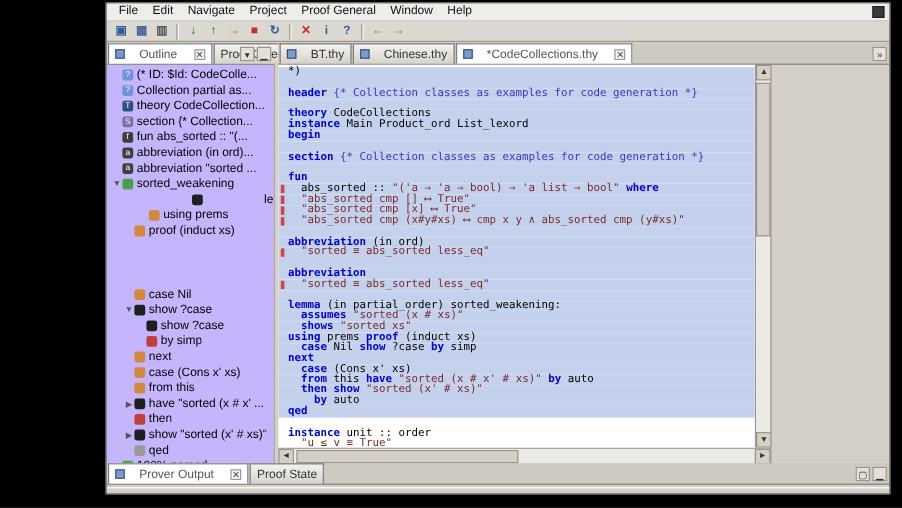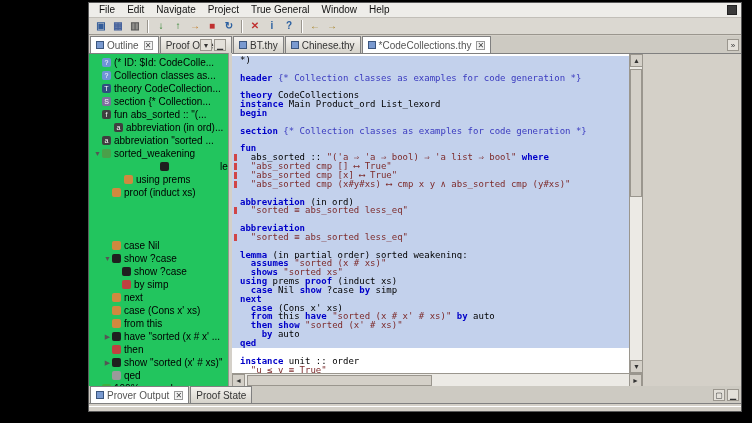--- a/index.html
+++ b/index.html
@@ -28,34 +28,34 @@
 
   
   .main { position:absolute; left:0; top:33px; width:652px; height:350px; display:flex; }
   .left-panel { width:140px; display:flex; flex-direction:column; border-right:1px solid #9a968e; }
   .sash { width:3px; background:#d4d0c8; cursor:col-resize; }
   .editor-panel { flex:1; display:flex; flex-direction:column; min-width:0; }
 
   
   .tabrow { height:18px; background:#cdcac2; border-bottom:1px solid #808080;
             display:flex; align-items:flex-end; padding-left:1px; position:relative; }
-  .tab { height:17px; padding:0 5px; display:flex; align-items:center; gap:3px;
+  .tab { height:17px; padding:0 5px; display:flex; align-items:center; gap:12px;
          border:1px solid #808080; border-bottom:none; margin-right:1px;
          background:linear-gradient(#f4f2ee,#d6d3cb); font-size:10px; color:#333;
          white-space:nowrap; cursor:default; }
   .tab.active { background:#fff; color:#555; }
   .tab-icon { width:8px; height:8px; border:1px solid #3c567e; background:#7a9ad0; display:inline-block; }
   .tab-close { font-size:8px; color:#444; border:1px solid #999; line-height:8px;
                width:9px; height:9px; text-align:center; margin-left:2px; background:#f4f4f4; }
   .tabrow-corner { position:absolute; right:2px; top:3px; display:flex; gap:2px; }
   .corner-btn { width:12px; height:12px; font-size:8px; line-height:11px; text-align:center;
                 color:#333; border:1px solid #9a968e; background:#e4e1da; }
 
   
-  .tree { flex:1; background:#22c55e; overflow:hidden; padding-top:2px; }
+  .tree { flex:1; background:#c4b5fd; overflow:hidden; padding-top:2px; }
   .tree-row { height:13px; display:flex; align-items:center; font-size:10px; color:#000;
               white-space:nowrap; overflow:hidden; }
   .expander { width:9px; font-size:7px; color:#555; text-align:center; flex:0 0 9px; }
   .tree-ic { width:9px; height:9px; border-radius:2px; flex:0 0 9px; margin-right:3px;
              display:flex; align-items:center; justify-content:center;
              color:#fff; font-size:7px; line-height:9px; }
   .tree-label { overflow:hidden; text-overflow:clip; }
 
   
   .editor-body { flex:1; display:flex; min-height:0; }
@@ -92,21 +92,21 @@
 <body>
 
 <div class="stage">
   <div class="app">
 
     <div class="menubar" id="menubar">
         <div class="menu-item">File</div>
         <div class="menu-item">Edit</div>
         <div class="menu-item">Navigate</div>
         <div class="menu-item">Project</div>
-        <div class="menu-item">True General</div>
+        <div class="menu-item">Proof General</div>
         <div class="menu-item">Window</div>
         <div class="menu-item">Help</div>
         <div class="menubar-right"></div>
       </div>
 
     <div class="toolbar" id="toolbar">
         <div class="tb-btn">
           <span style="color: rgb(51, 92, 153);">▣</span>
         </div>
         <div class="tb-btn">
@@ -169,38 +169,38 @@
           </div>
         <div class="tree" id="tree">
             <div class="tree-row" style="padding-left: 4px;">
               <span class="expander"></span>
               <span class="tree-ic" style="background: rgb(111, 148, 216);">?</span>
               <span class="tree-label">(* ID: $Id: CodeColle...</span>
             </div>
             <div class="tree-row" style="padding-left: 4px;">
               <span class="expander"></span>
               <span class="tree-ic" style="background: rgb(111, 148, 216);">?</span>
-              <span class="tree-label">Collection classes as...</span>
+              <span class="tree-label">Collection partial as...</span>
             </div>
             <div class="tree-row" style="padding-left: 4px;">
               <span class="expander"></span>
               <span class="tree-ic" style="background: rgb(47, 79, 127);">T</span>
               <span class="tree-label">theory CodeCollection...</span>
             </div>
             <div class="tree-row" style="padding-left: 4px;">
               <span class="expander"></span>
               <span class="tree-ic" style="background: rgb(127, 111, 159);">S</span>
               <span class="tree-label">section {* Collection...</span>
             </div>
             <div class="tree-row" style="padding-left: 4px;">
               <span class="expander"></span>
               <span class="tree-ic" style="background: rgb(63, 63, 63);">f</span>
               <span class="tree-label">fun abs_sorted :: "(...</span>
             </div>
-            <div class="tree-row" style="padding-left: 16px;">
+            <div class="tree-row" style="padding-left: 4px;">
               <span class="expander"></span>
               <span class="tree-ic" style="background: rgb(63, 63, 63);">a</span>
               <span class="tree-label">abbreviation (in ord)...</span>
             </div>
             <div class="tree-row" style="padding-left: 4px;">
               <span class="expander"></span>
               <span class="tree-ic" style="background: rgb(63, 63, 63);">a</span>
               <span class="tree-label">abbreviation "sorted ...</span>
             </div>
             <div class="tree-row" style="padding-left: 4px;">

